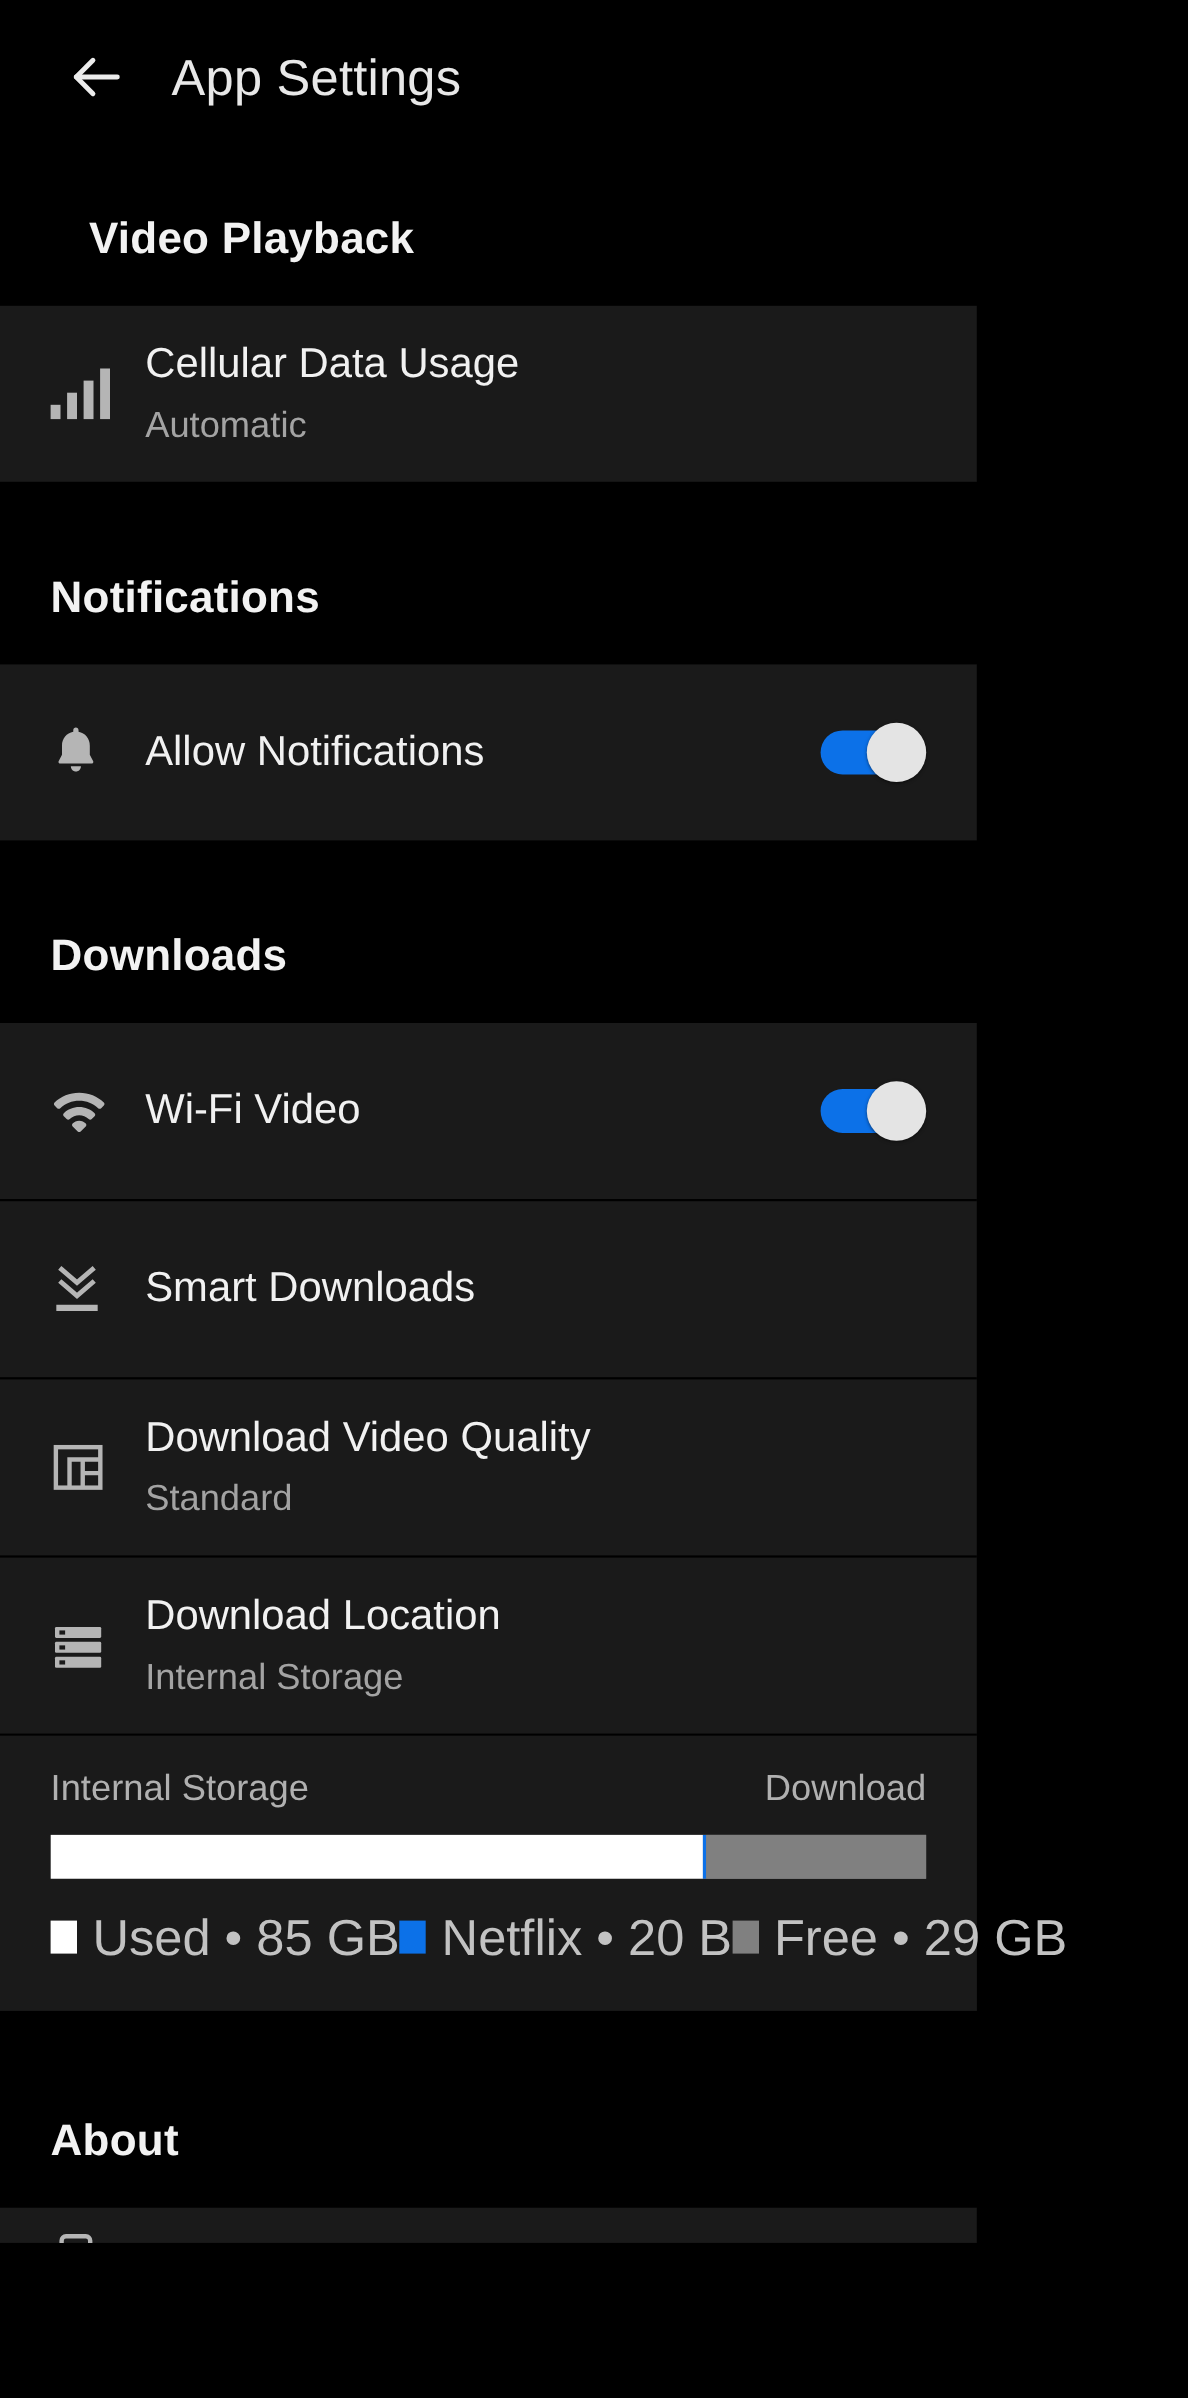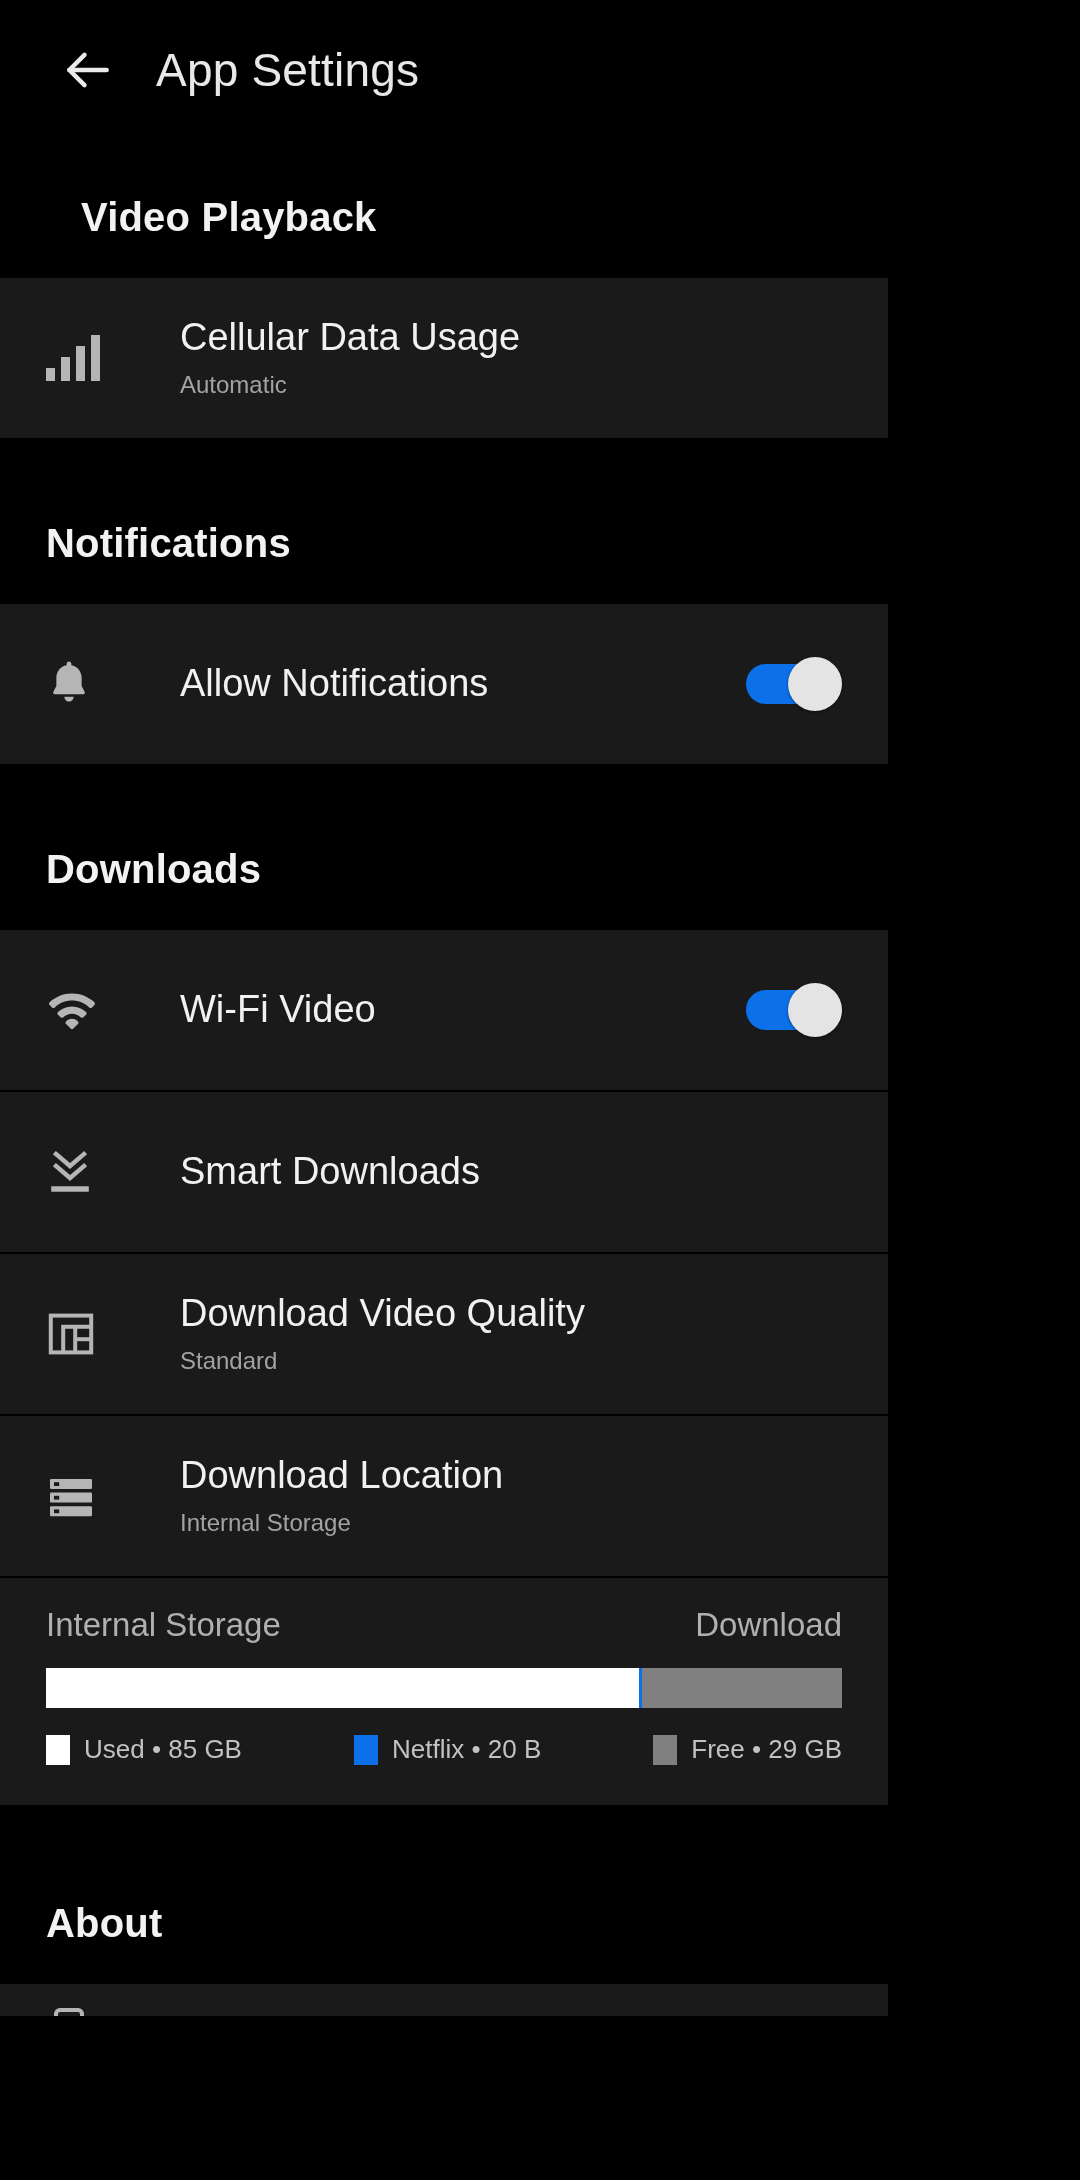--- a/index.html
+++ b/index.html
@@ -38,33 +38,32 @@
   .gap-sm { height:38px; }
 
   
   .card { background:#1a1a1a; width:100%; }
 
   .row {
     display:flex; align-items:center;
     padding:0 46px 0 46px;
     position:relative;
     cursor:pointer;
-    gap:48px;
   }
   .row .icon-wrap {
     width:86px; flex:0 0 86px;
     display:flex; align-items:center; justify-content:flex-start;
   }
   .row .text-wrap { flex:1 1 auto; min-width:0; }
   .row .title {
     color:#f1f1f1; font-size:38px; font-weight:400; line-height:1.15;
     white-space:nowrap;
   }
   .row .subtitle {
-    color:#a3a3a3; font-size:24px; font-weight:400; line-height:1.2;
+    color:#a3a3a3; font-size:33px; font-weight:400; line-height:1.2;
     margin-top:12px; white-space:nowrap;
   }
   .row-h160 { height:160px; }
 
   .divider { height:2px; background:#000000; width:100%; }
 
   
   .toggle {
     width:96px; height:54px; position:relative; flex:0 0 auto;
     margin-left:auto; cursor:pointer;
@@ -89,21 +88,21 @@
   }
   .storage-bar .seg-used    { background:#ffffff; height:100%; }
   .storage-bar .seg-netflix { background:#0c71e8; height:100%; }
   .storage-bar .seg-free    { background:#808080; height:100%; flex:1 1 auto; }
 
   .storage-legend {
     margin-top:26px; display:flex; align-items:center; justify-content:space-between;
   }
   .legend-item { display:flex; align-items:center; }
   .legend-swatch { width:24px; height:30px; flex:0 0 24px; margin-right:14px; }
-  .legend-label { color:#c2c2c2; font-size:26px; white-space:nowrap; }
+  .legend-label { color:#c2c2c2; font-size:46px; white-space:nowrap; }
 
   
   .ic { display:block; }
   .bars { display:flex; align-items:flex-end; height:46px; }
   .bars i { display:block; width:9px; background:#b5b5b5; margin-right:6px; }
   .bars i:nth-child(1){ height:13px; }
   .bars i:nth-child(2){ height:24px; }
   .bars i:nth-child(3){ height:35px; }
   .bars i:nth-child(4){ height:46px; }
 

